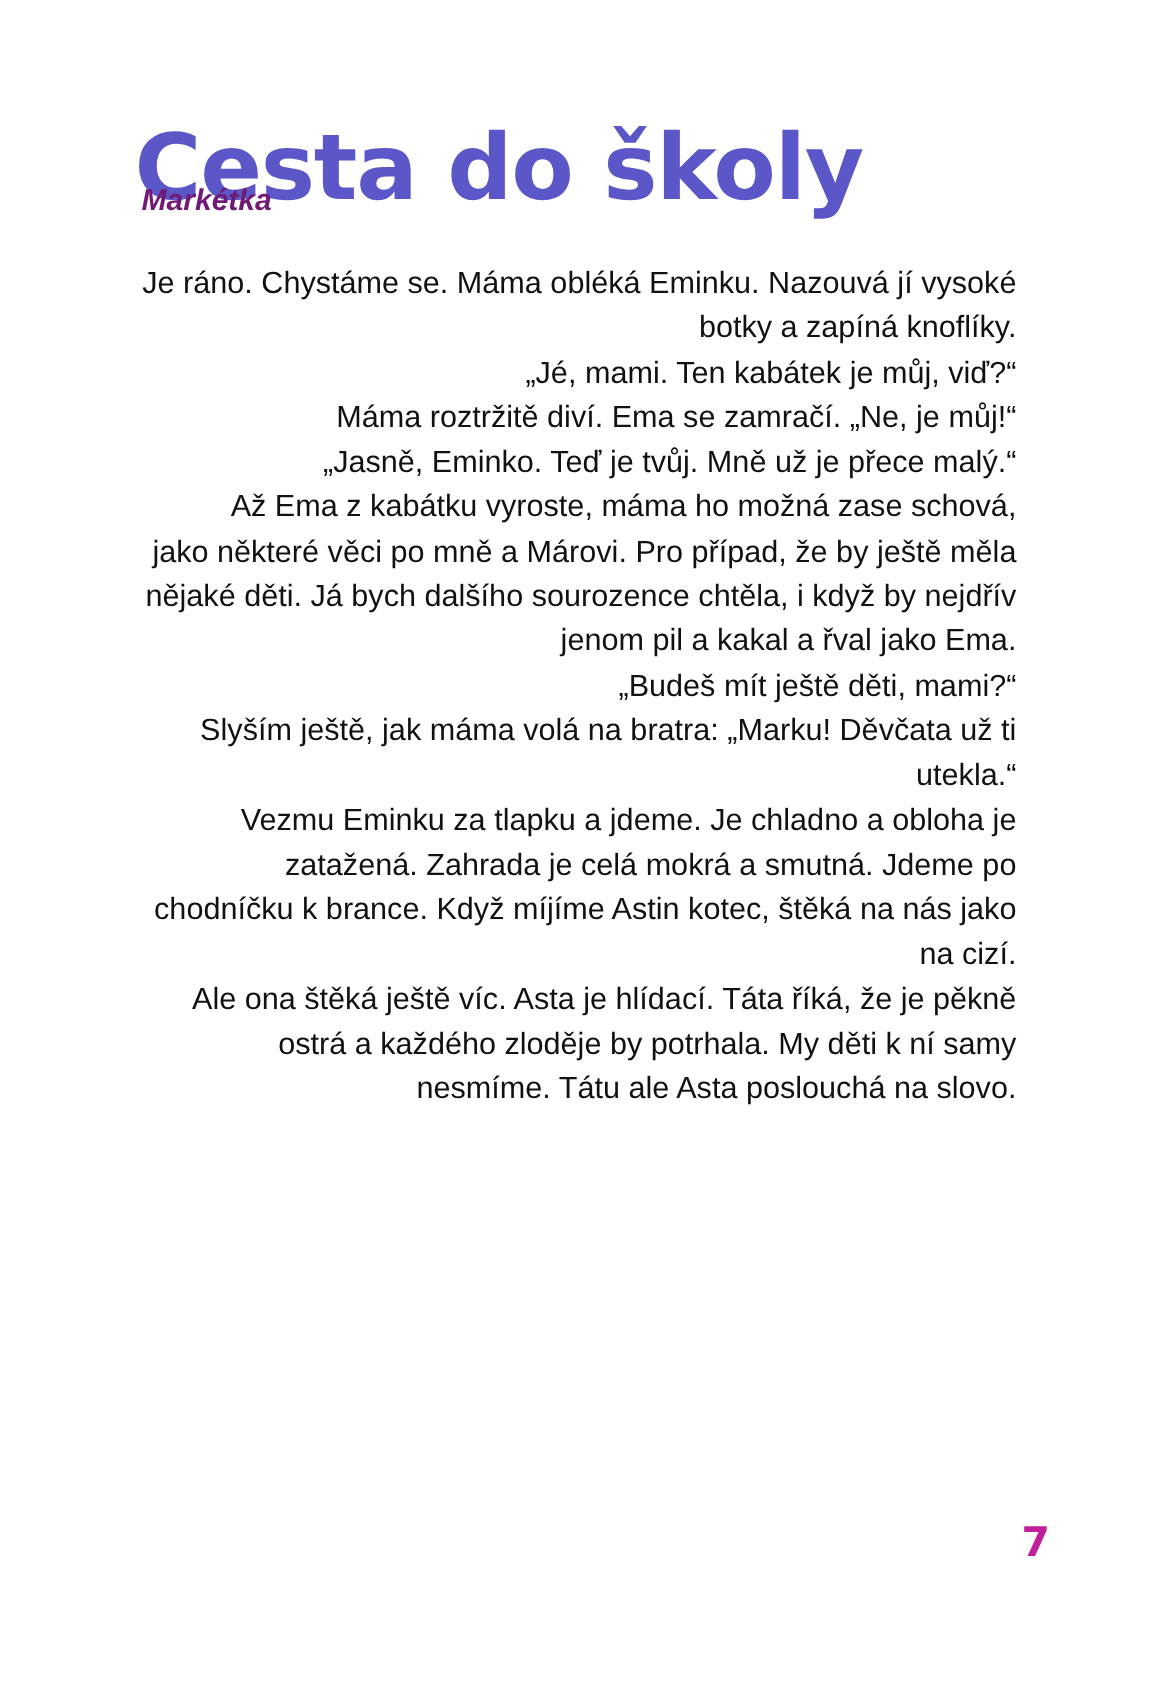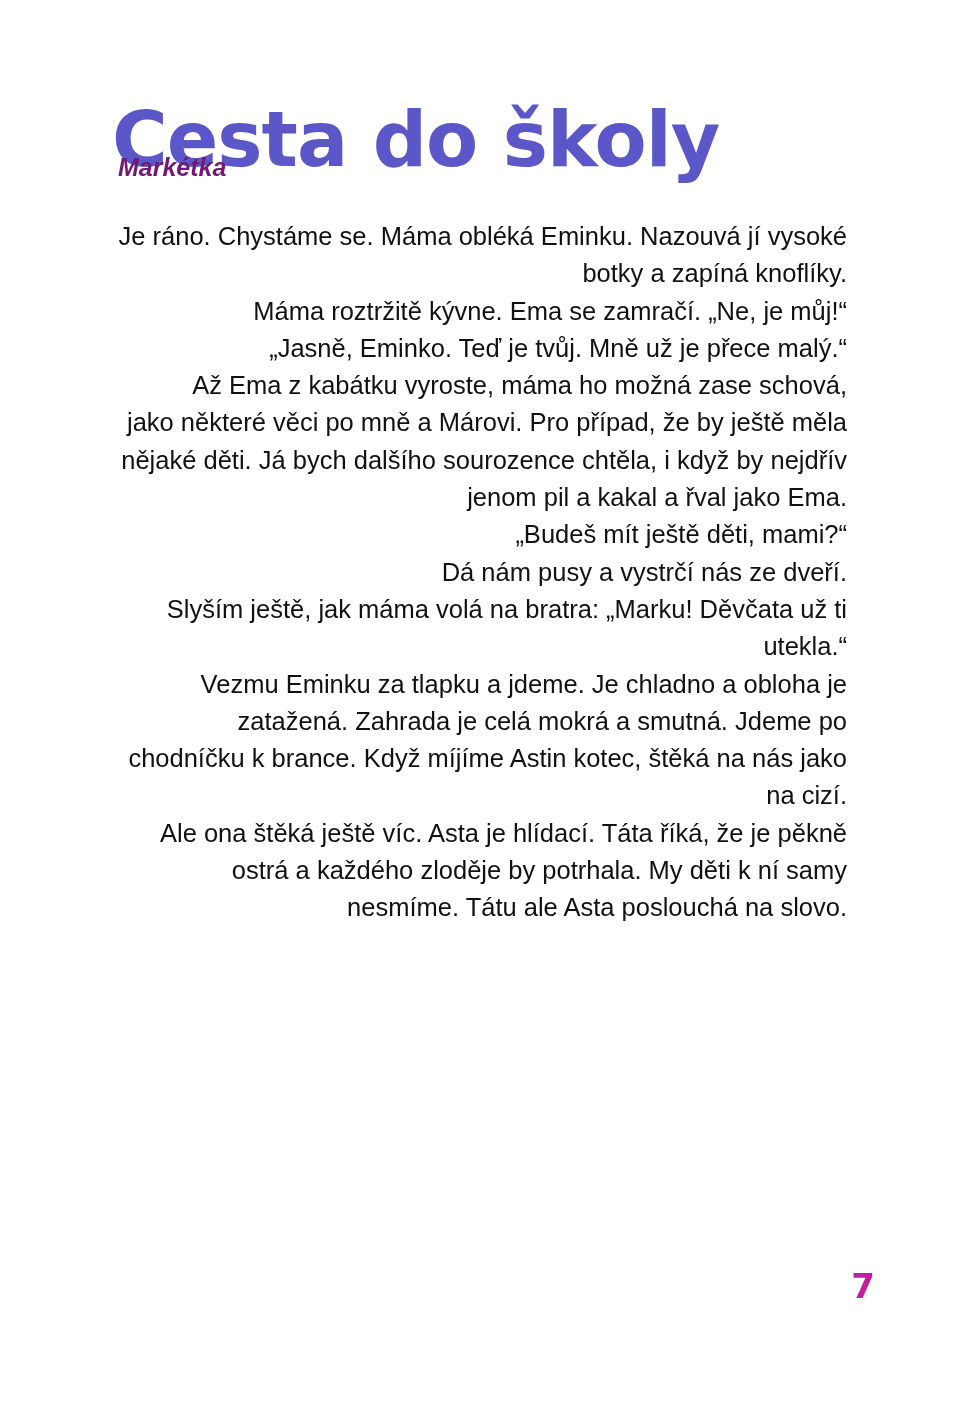--- a/index.html
+++ b/index.html
@@ -83,25 +83,25 @@
 <body>
 
 <div class="page">
 
   <h1 class="title">Cesta do školy</h1>
 
   <div class="author">Markétka</div>
 
   <div class="body-text">
     <p class="">Je ráno. Chystáme se. Máma obléká Eminku. Nazouvá jí vysoké botky a zapíná knoflíky.</p>
-    <p class="indent">Máma roztržitě kývne. Ema se zamračí. „Ne, je můj!“</p>
+    <p class="indent">„Jé, mami. Ten kabátek je můj, viď?“</p>
+    <p class="indent">Máma roztržitě diví. Ema se zamračí. „Ne, je můj!“</p>
     <p class="indent">„Jasně, Eminko. Teď je tvůj. Mně už je přece malý.“</p>
     <p class="indent">Až Ema z kabátku vyroste, máma ho možná zase schová, jako některé věci po mně a Márovi. Pro případ, že by ještě měla nějaké děti. Já bych dalšího sourozence chtěla, i když by nejdřív jenom pil a kakal a řval jako Ema.</p>
     <p class="indent">„Budeš mít ještě děti, mami?“</p>
-    <p class="indent">Dá nám pusy a vystrčí nás ze dveří.</p>
     <p class="indent">Slyším ještě, jak máma volá na bratra: „Marku! Děvčata už ti utekla.“</p>
     <p class="indent">Vezmu Eminku za tlapku a jdeme. Je chladno a obloha je zatažená. Zahrada je celá mokrá a smutná. Jdeme po chodníčku k brance. Když míjíme Astin kotec, štěká na nás jako na cizí.</p>
     <p class="indent">Ale ona štěká ještě víc. Asta je hlídací. Táta říká, že je pěkně ostrá a každého zloděje by potrhala. My děti k ní samy nesmíme. Tátu ale Asta poslouchá na slovo.</p>
   </div>
 
   <div class="page-number">7</div>
 
 </div>
 
 </body></html>

